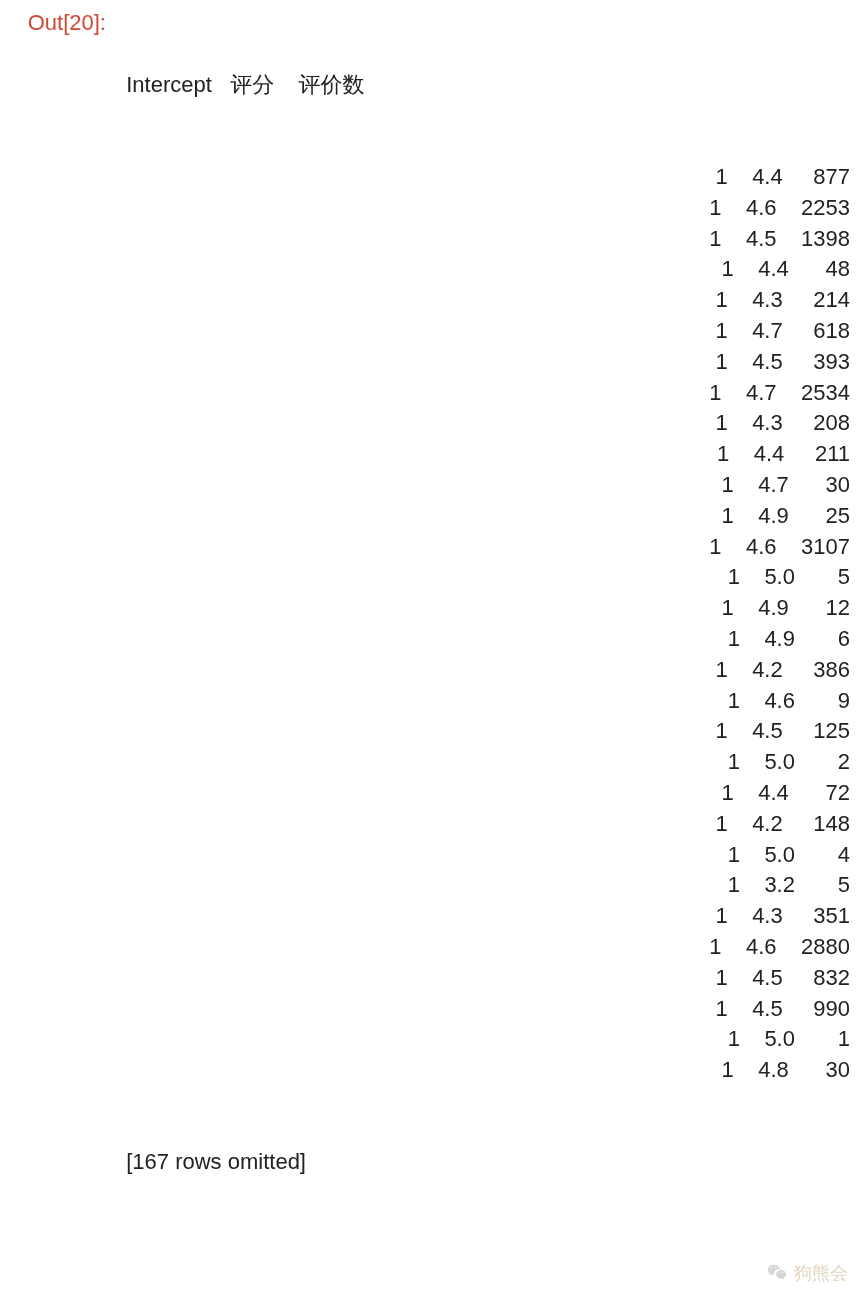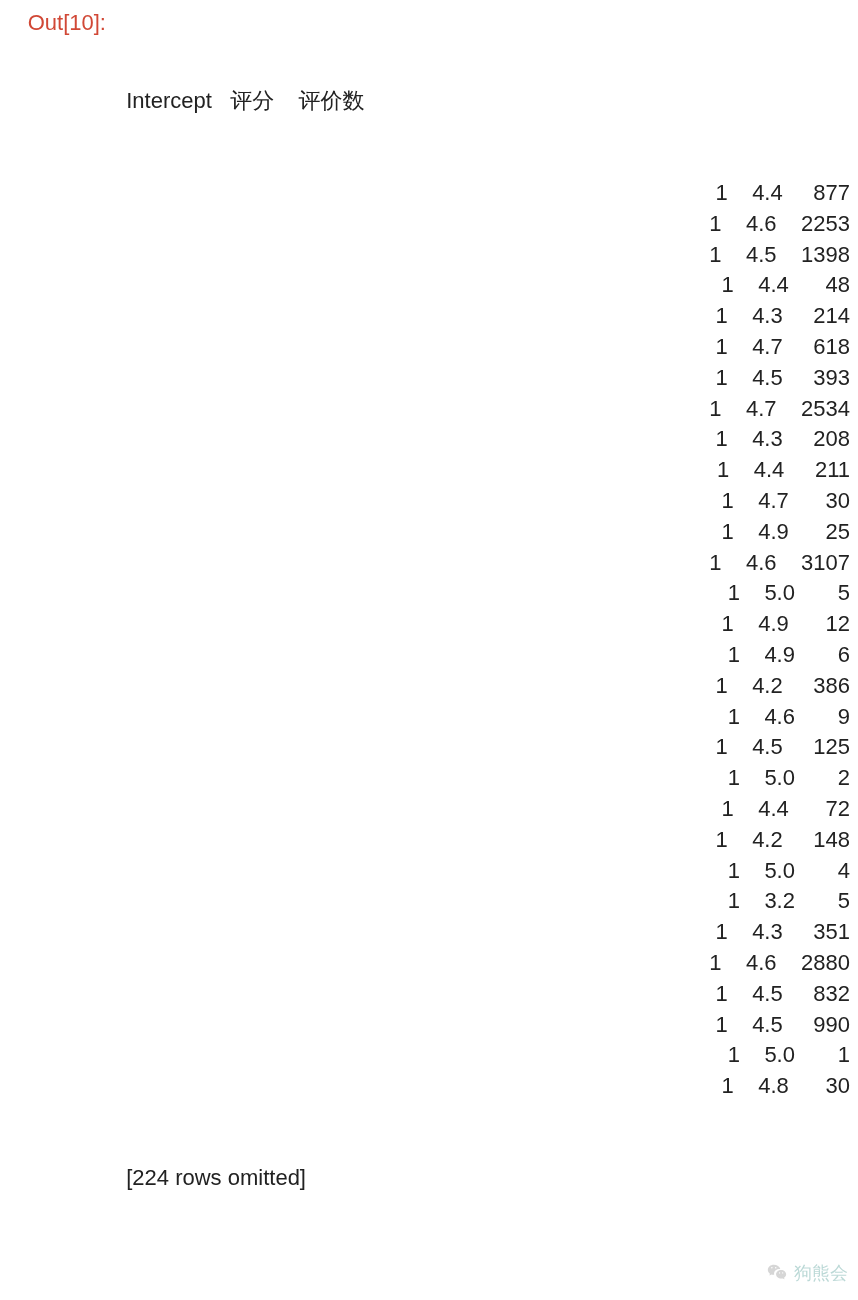--- a/index.html
+++ b/index.html
@@ -30,59 +30,58 @@
       color: #222222;
     }
     .data-row {
       display: block;
       white-space: pre;
       text-align: right;
     }
     .header-row {
       display: block;
       white-space: pre;
-      margin-top: 16px;
     }
     .title-line, .omitted-line, .terms-line, .term-item, .footer-line {
       display: block;
       white-space: pre;
     }
     .watermark {
       position: fixed;
       right: 10px;
       bottom: 14px;
       display: flex;
       align-items: center;
       opacity: 0.28;
       font-size: 18px;
-      color: #0f766e;
+      color: #a16207;
       gap: 6px;
       pointer-events: none;
     }
     .watermark .wm-icon {
       width: 22px;
       height: 22px;
       display: inline-flex;
       align-items: center;
       justify-content: center;
     }
     .watermark .wm-icon svg {
       width: 22px;
       height: 22px;
     }
   </style>
 </head>
 <body>
 
 <div class="output-row">
-  <div class="prompt">Out[10]:</div>
+  <div class="prompt">Out[20]:</div>
   <div class="output-area">
     <span class="header-row">  Intercept   评分    评价数</span>
     <div id="data-rows"><span class="data-row">          1    4.4     877</span><span class="data-row">          1    4.6    2253</span><span class="data-row">          1    4.5    1398</span><span class="data-row">          1    4.4      48</span><span class="data-row">          1    4.3     214</span><span class="data-row">          1    4.7     618</span><span class="data-row">          1    4.5     393</span><span class="data-row">          1    4.7    2534</span><span class="data-row">          1    4.3     208</span><span class="data-row">          1    4.4     211</span><span class="data-row">          1    4.7      30</span><span class="data-row">          1    4.9      25</span><span class="data-row">          1    4.6    3107</span><span class="data-row">          1    5.0       5</span><span class="data-row">          1    4.9      12</span><span class="data-row">          1    4.9       6</span><span class="data-row">          1    4.2     386</span><span class="data-row">          1    4.6       9</span><span class="data-row">          1    4.5     125</span><span class="data-row">          1    5.0       2</span><span class="data-row">          1    4.4      72</span><span class="data-row">          1    4.2     148</span><span class="data-row">          1    5.0       4</span><span class="data-row">          1    3.2       5</span><span class="data-row">          1    4.3     351</span><span class="data-row">          1    4.6    2880</span><span class="data-row">          1    4.5     832</span><span class="data-row">          1    4.5     990</span><span class="data-row">          1    5.0       1</span><span class="data-row">          1    4.8      30</span></div>
-    <span class="omitted-line">  [224 rows omitted]</span>
+    <span class="omitted-line">  [167 rows omitted]</span>
     
     
     
     
     
   </div>
 </div>
 
 <div class="watermark">
   <span class="wm-icon">

